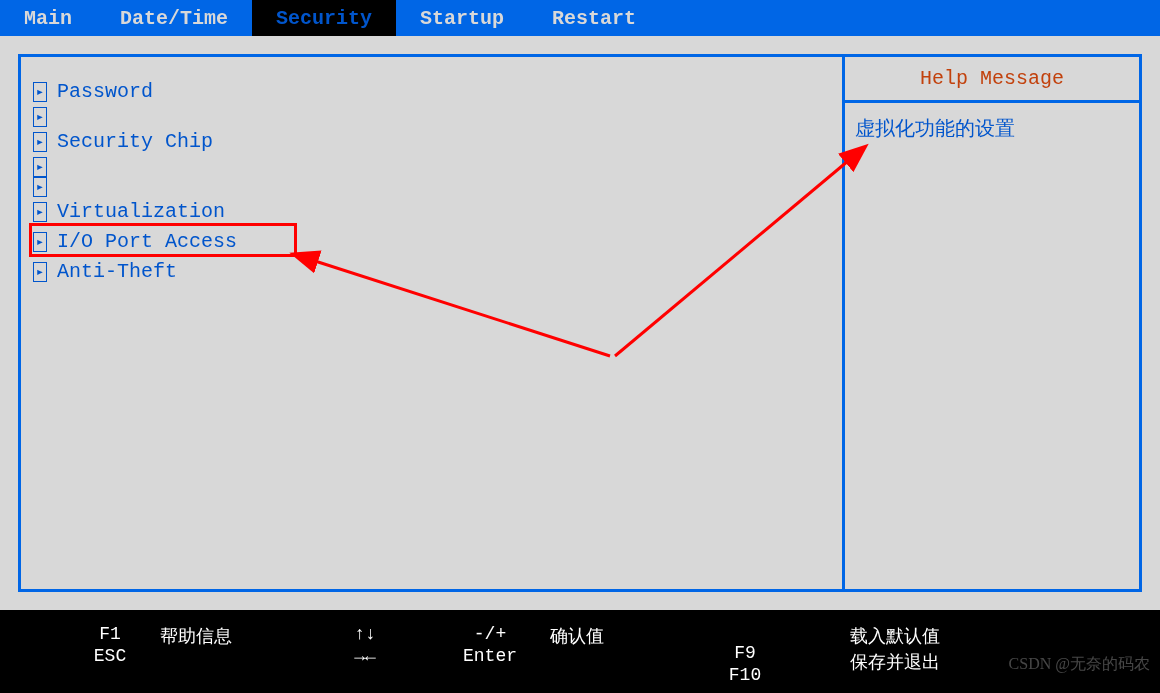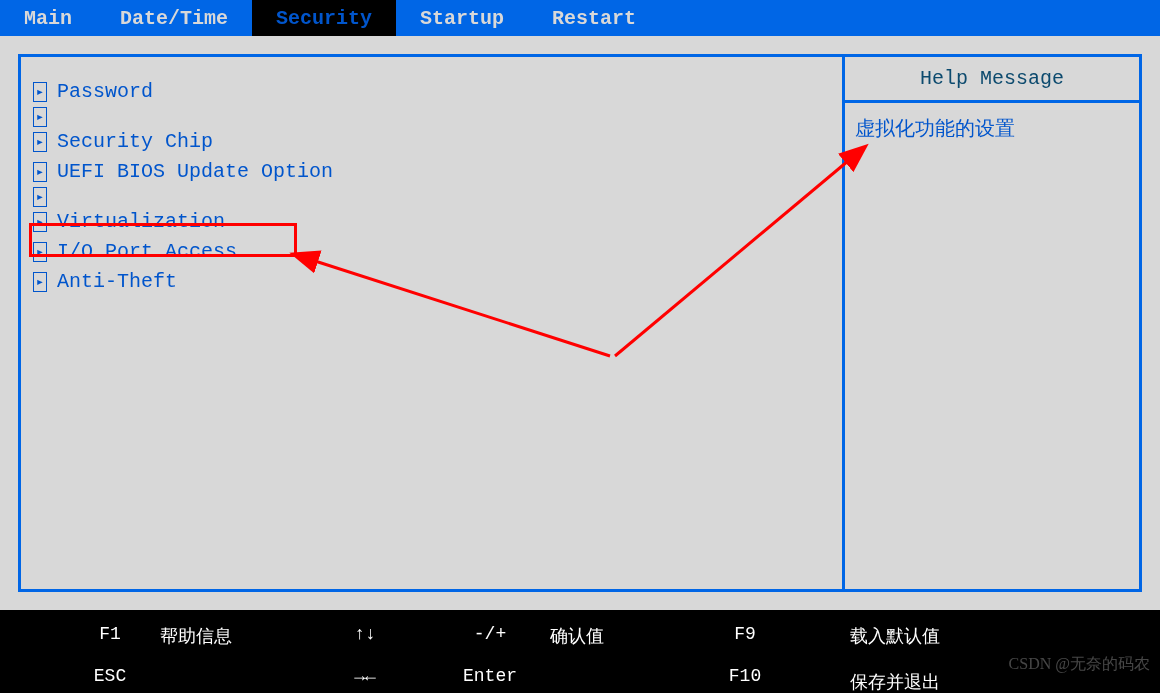--- a/index.html
+++ b/index.html
@@ -43,21 +43,21 @@
       border: 3px solid #0066e6;
       border-right: none;
       padding: 20px 12px;
       position: relative;
     }
     .help-panel {
       width: 300px;
       border: 3px solid #0066e6;
     }
     .help-title {
-      color: #0c4a6e;
+      color: #c2410c;
       text-align: center;
       padding: 10px 12px;
       border-bottom: 3px solid #0066e6;
       font-size: 20px;
     }
     .help-content {
       color: #0055cc;
       padding: 12px 10px;
       font-size: 20px;
     }
@@ -92,29 +92,29 @@
       background: #000;
       color: #fff;
       height: 83px;
       display: flex;
       padding: 14px 60px 0 60px;
       font-size: 18px;
     }
     .footer-col {
       display: flex;
       flex-direction: column;
-      gap: 22px;
+      gap: 2px;
     }
     .footer-col.keys1 { width: 100px; text-align: center; }
     .footer-col.labels1 { width: 140px; }
     .footer-col.keys2 { width: 130px; text-align: center; }
     .footer-col.labels2 { width: 200px; }
     .footer-col.keys3 { width: 120px; text-align: center; }
     .footer-col.labels3 { width: 150px; }
-    .footer-col.keys4 { width: 90px; text-align: center; }
+    .footer-col.keys4 { width: 90px; text-align: center; margin-top: 19px; }
     .footer-col.labels4 { width: 150px; align-items: flex-end; }
     .watermark {
       position: absolute;
       right: 10px;
       bottom: 18px;
       color: rgba(200,200,200,0.35);
       font-size: 16px;
       font-family: Liberation Serif, serif;
       margin-top: 24px;
     }
@@ -144,21 +144,20 @@
     </div>
     <div class="menu-item">
       <span class="glyph">▸</span>
     </div>
     <div class="menu-item">
       <span class="glyph">▸</span>
       <span>Security Chip</span>
     </div>
     <div class="menu-item">
       <span class="glyph">▸</span>
-      <span>UEFI BIOS Update Option</span>
     </div>
     <div class="menu-item">
       <span class="glyph">▸</span>
     </div>
     <div class="menu-item">
       <span class="glyph">▸</span>
       <span>Virtualization</span>
     </div>
     <div class="menu-item">
       <span class="glyph">▸</span>

